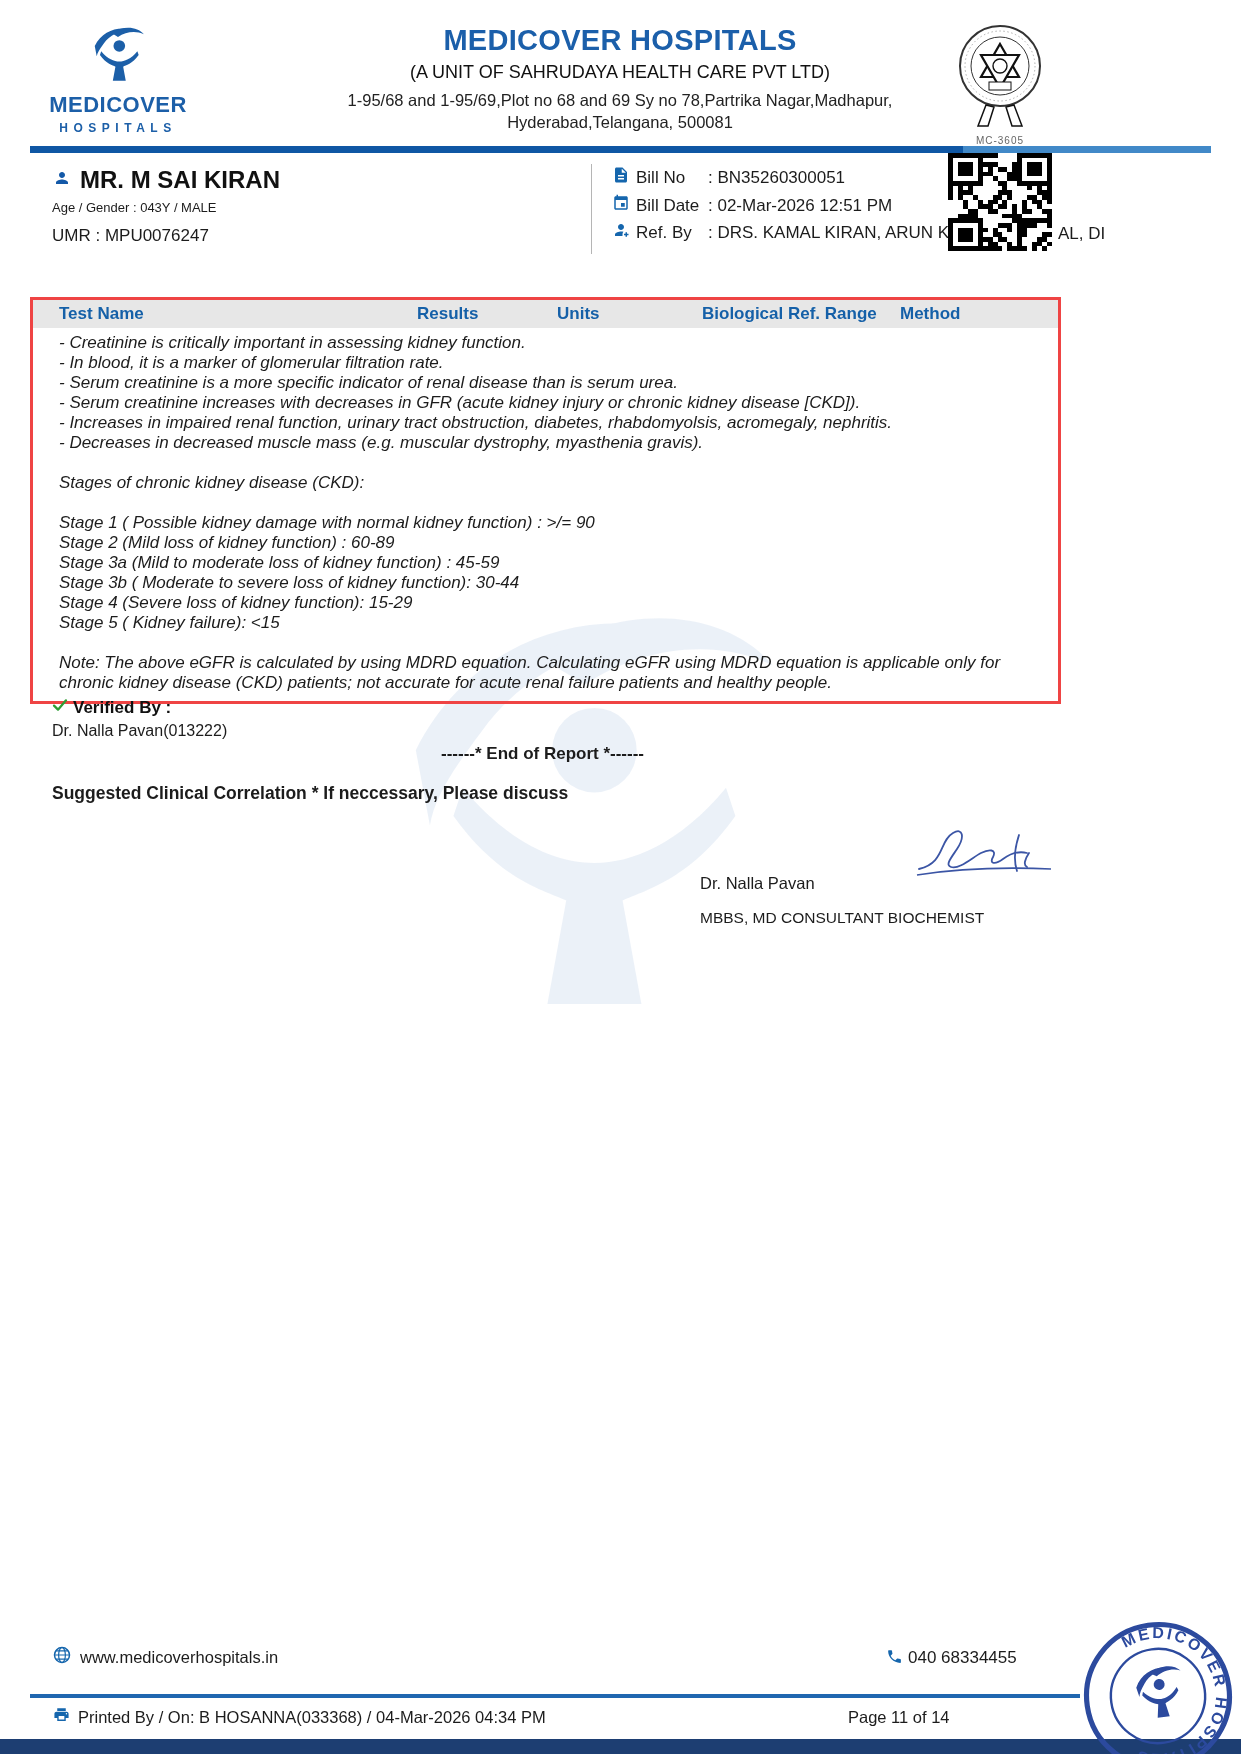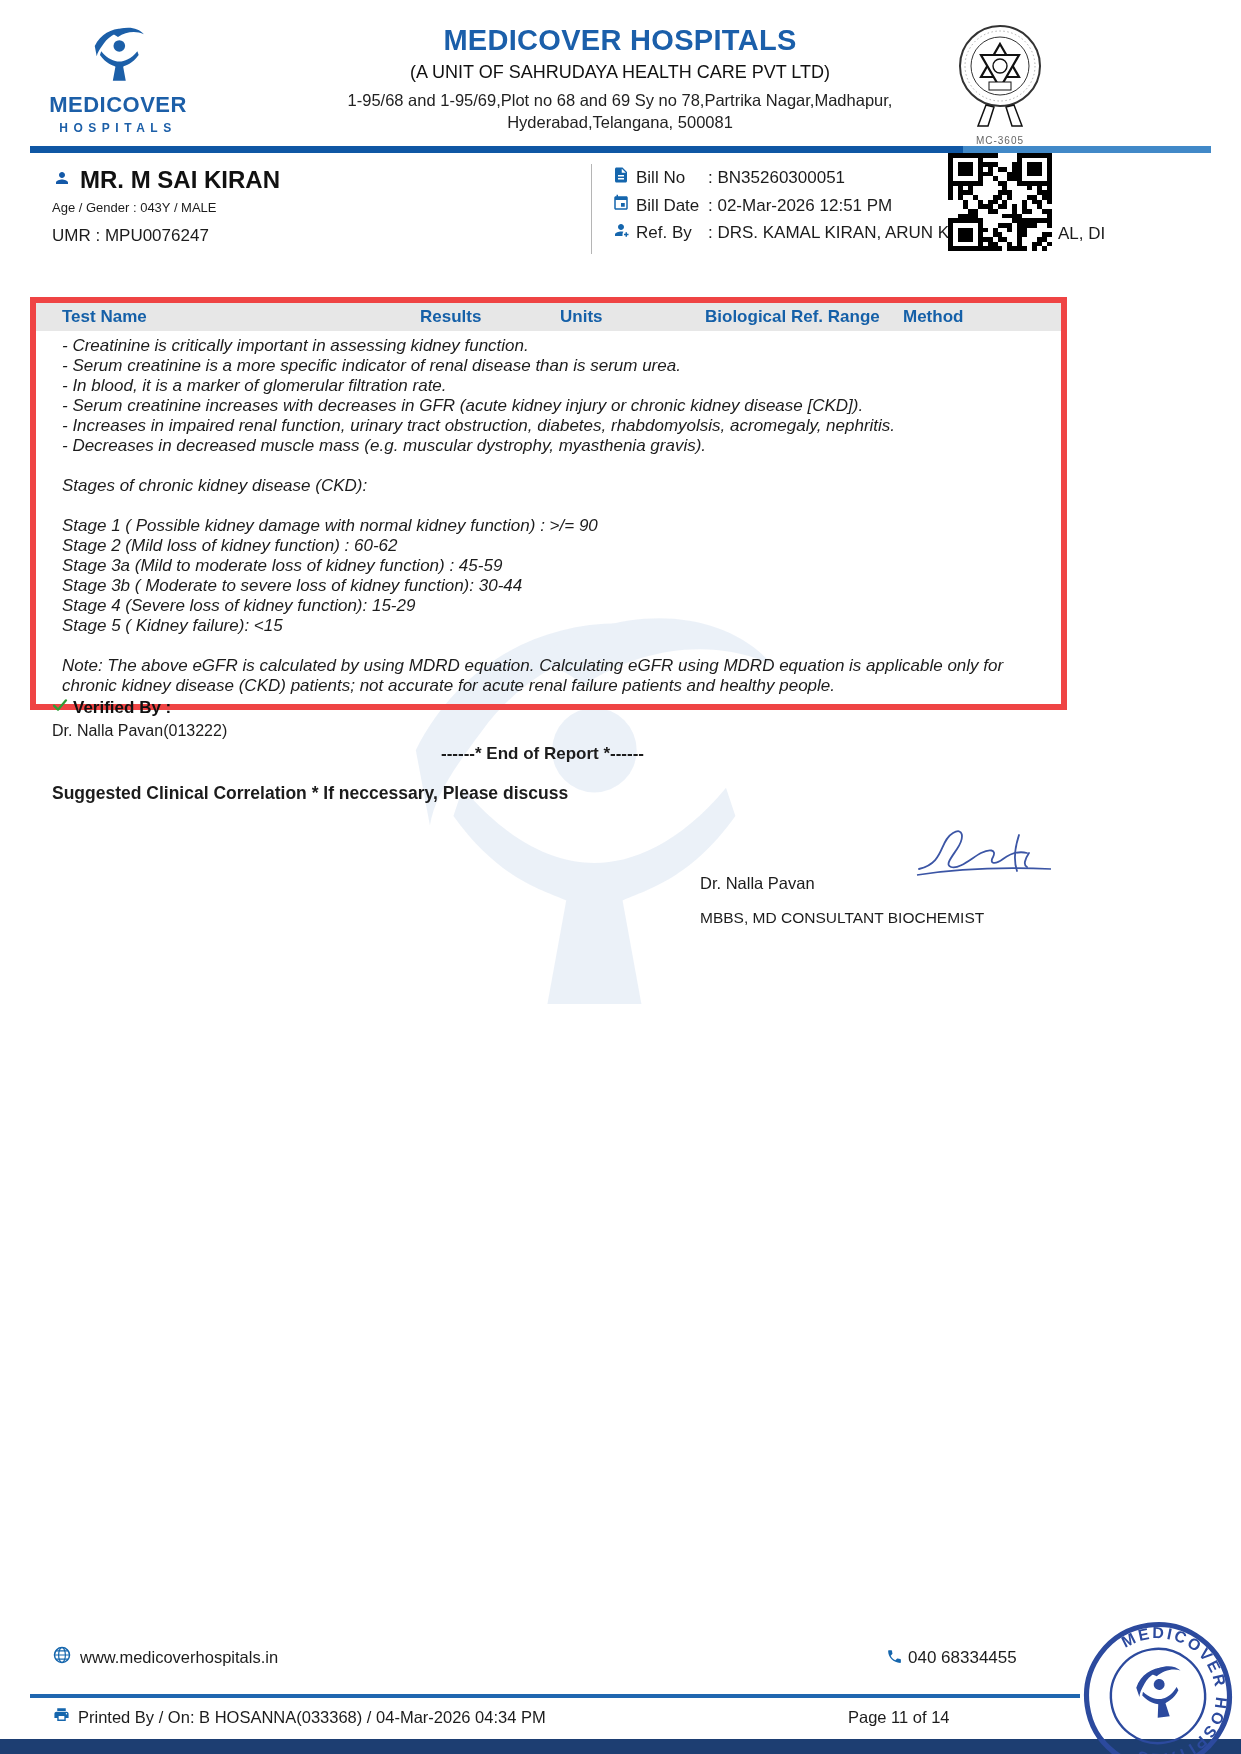--- a/index.html
+++ b/index.html
@@ -29,21 +29,21 @@
   .v-divider{left:591px;top:164px;width:1px;height:90px;background:#b5b5b5;}
   .bill-row{left:612px;display:flex;align-items:center;gap:6px;font-size:17px;white-space:nowrap;}
   .bill-row .lbl{display:inline-block;width:66px;}
   .ref-tail{left:1058px;top:224px;font-size:17px;white-space:nowrap;}
   #qr{left:948px;top:153px;width:104px;height:98px;background:#fff;display:grid;
       grid-template-columns:repeat(21,1fr);grid-template-rows:repeat(21,1fr);z-index:2;}
   #qr i{display:block;}
   #qr i.b{background:#000;}
 
   
-  .rpt-table{left:30px;top:297px;width:1025px;border:6px solid #ef4444;background:transparent;}
+  .rpt-table{left:30px;top:297px;width:1025px;border:3px solid #ef4444;background:transparent;}
   .thead{position:relative;height:28px;background:#e7e7e7;}
   .th{position:absolute;top:4px;font-size:17px;font-weight:bold;color:#1560a8;white-space:nowrap;}
   .th0{left:26px;} .th1{left:384px;} .th2{left:524px;} .th3{left:669px;} .th4{left:867px;}
   .tbody{padding:5px 20px 8px 26px;}
   .bl{font-size:17px;font-style:italic;line-height:20px;min-height:20px;color:#1c1c1c;}
 
   
   .verified{left:52px;top:697px;font-size:17px;font-weight:bold;color:#111;display:flex;align-items:center;gap:5px;}
   .ver-doc{left:52px;top:722px;font-size:16px;}
   .end-report{left:30px;top:744px;width:1025px;text-align:center;font-size:17px;font-weight:bold;}
@@ -610,30 +610,30 @@
   <div class="abs rpt-table z1">
     <div class="thead">
       <span class="th th0">Test Name</span>
       <span class="th th1">Results</span>
       <span class="th th2">Units</span>
       <span class="th th3">Biological Ref. Range</span>
       <span class="th th4">Method</span>
     </div>
     <div class="tbody">
       <div class="bl">- Creatinine is critically important in assessing kidney function.</div>
+      <div class="bl">- In blood, it is a marker of glomerular filtration rate.</div>
       <div class="bl">- Serum creatinine is a more specific indicator of renal disease than is serum urea.</div>
-      <div class="bl">- In blood, it is a marker of glomerular filtration rate.</div>
       <div class="bl">- Serum creatinine increases with decreases in GFR (acute kidney injury or chronic kidney disease [CKD]).</div>
       <div class="bl">- Increases in impaired renal function, urinary tract obstruction, diabetes, rhabdomyolsis, acromegaly, nephritis.</div>
       <div class="bl">- Decreases in decreased muscle mass (e.g. muscular dystrophy, myasthenia gravis).</div>
       <div class="bl"></div>
       <div class="bl">Stages of chronic kidney disease (CKD):</div>
       <div class="bl"></div>
       <div class="bl">Stage 1 ( Possible kidney damage with normal kidney function) : &gt;/= 90</div>
-      <div class="bl">Stage 2 (Mild loss of kidney function) : 60-62</div>
+      <div class="bl">Stage 2 (Mild loss of kidney function) : 60-89</div>
       <div class="bl">Stage 3a (Mild to moderate loss of kidney function) : 45-59</div>
       <div class="bl">Stage 3b ( Moderate to severe loss of kidney function): 30-44</div>
       <div class="bl">Stage 4 (Severe loss of kidney function): 15-29</div>
       <div class="bl">Stage 5 ( Kidney failure): &lt;15</div>
       <div class="bl"></div>
       <div class="bl">Note: The above eGFR is calculated by using MDRD equation. Calculating eGFR using MDRD equation is applicable only for chronic kidney disease (CKD) patients; not accurate for acute renal failure patients and healthy people.</div>
     </div>
   </div>
 
   <div class="abs verified z1">

